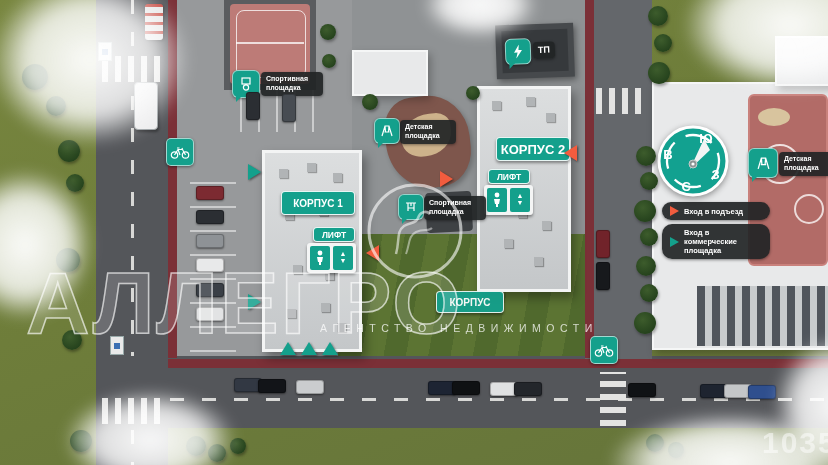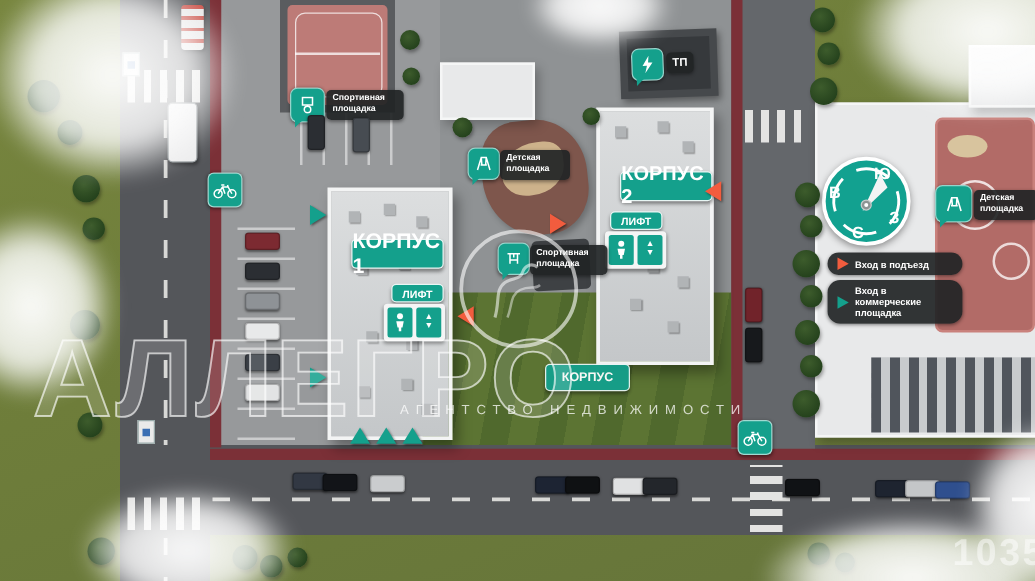--- a/index.html
+++ b/index.html
@@ -137,21 +137,21 @@
     <div class="a ac" style="left:14px;top:16px"></div>
     <div class="a ac" style="left:42px;top:10px"></div>
     <div class="a ac" style="left:68px;top:20px"></div>
     <div class="a ac" style="left:20px;top:58px"></div>
     <div class="a ac" style="left:54px;top:54px"></div>
     <div class="a ac" style="left:28px;top:112px"></div>
     <div class="a ac" style="left:60px;top:118px"></div>
     <div class="a ac" style="left:22px;top:156px"></div>
     <div class="a ac" style="left:56px;top:150px"></div>
     <div class="a ac" style="left:72px;top:170px"></div>
-    <div class="a tag" style="left:16px;top:38px;width:72px;height:22px;font-size:17px">КОРПУС 1</div>
+    <div class="a tag" style="left:16px;top:38px;width:72px;height:22px;font-size:10px">КОРПУС 1</div>
     <div class="a tag" style="left:48px;top:74px;width:40px;height:13px;font-size:8.5px">ЛИФТ</div>
     <div class="a liftbox" style="left:42px;top:90px">
       <div class="liftsq">
         <svg width="12" height="16" viewBox="0 0 12 16">
             <circle cx="6" cy="3" r="2.4" fill="#fff"></circle>
             <path d="M3 7 H9 L8 12 H7 V15 H5 V12 H4 Z" fill="#fff"></path>
           </svg>
       </div>
       <div class="liftsq arrows">
           <span>▲</span>
@@ -161,21 +161,21 @@
   </div>
 
   <div class="a bld" style="left:477px;top:86px;width:94px;height:206px">
     <div class="a ac" style="left:12px;top:12px"></div>
     <div class="a ac" style="left:46px;top:8px"></div>
     <div class="a ac" style="left:66px;top:24px"></div>
     <div class="a ac" style="left:38px;top:120px"></div>
     <div class="a ac" style="left:62px;top:132px"></div>
     <div class="a ac" style="left:24px;top:150px"></div>
     <div class="a ac" style="left:54px;top:168px"></div>
-    <div class="a tag" style="left:16px;top:48px;width:72px;height:22px;font-size:16px">КОРПУС 2</div>
+    <div class="a tag" style="left:16px;top:48px;width:72px;height:22px;font-size:13px">КОРПУС 2</div>
     <div class="a tag" style="left:8px;top:80px;width:40px;height:13px;font-size:8.5px">ЛИФТ</div>
     <div class="a liftbox" style="left:4px;top:96px">
       <div class="liftsq">
         <svg width="12" height="16" viewBox="0 0 12 16">
             <circle cx="6" cy="3" r="2.4" fill="#fff"></circle>
             <path d="M3 7 H9 L8 12 H7 V15 H5 V12 H4 Z" fill="#fff"></path>
           </svg>
       </div>
       <div class="liftsq arrows">
           <span>▲</span>

